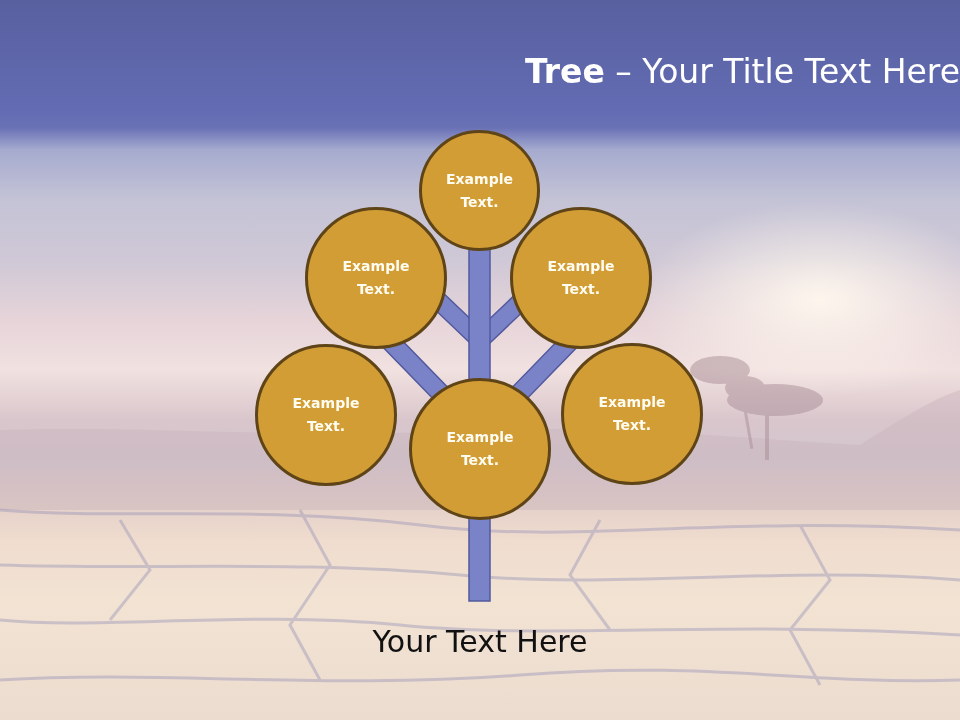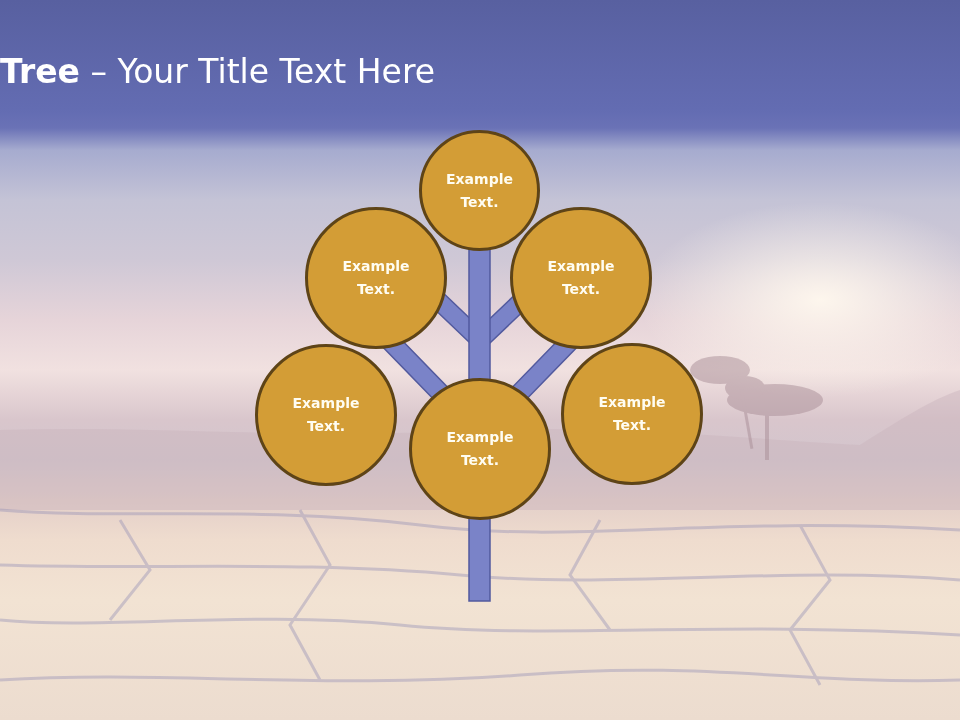--- a/index.html
+++ b/index.html
@@ -16,21 +16,21 @@
       linear-gradient(180deg,
         #5860a0 0px, #636cb2 110px, #6a72b6 128px,
         #a6abcf 150px, #c4c3d6 200px, #cfc8d6 260px,
         #e6d4d9 320px, #f1e1e0 370px, #d9c6cc 420px,
         #d2c5cd 460px, #e3cfc9 500px, #efdcce 540px,
         #f2e3d3 600px, #ecdccf 720px);
   }
   .ground-lines { position: absolute; left: 0; top: 480px; width: 960px; height: 240px; opacity: 0.45; }
   .hills { position: absolute; left: 0; top: 330px; width: 960px; height: 180px; }
   .title {
-    position: absolute; left: 0; top: 52px; width: 960px; text-align: left;
+    position: absolute; left: 0; top: 52px; width: 960px; text-align: right;
     color: #ffffff; font-size: 33px; font-family: "DejaVu Sans", sans-serif; letter-spacing: 0px;
   }
   .title b { font-weight: bold; }
   .tree-svg { position: absolute; left: 0; top: 0; width: 960px; height: 720px; }
   .bubble {
     position: absolute; border-radius: 50%;
     background: #d39d36; border: 3px solid #5e4417;
     box-sizing: border-box;
     display: flex; align-items: center; justify-content: center; text-align: center;
     color: #fffdf2; font-weight: bold; 
@@ -123,13 +123,14 @@
       </span>
   </div>
 
   <div class="bubble" style="left:409px; top:378px; width:142px; height:142px;">
     <span>
         <span>Example</span>
         <span>Text.</span>
       </span>
   </div>
 
+  <div class="footer-text">Your Text Here</div>
 </div>
 
 </body></html>

